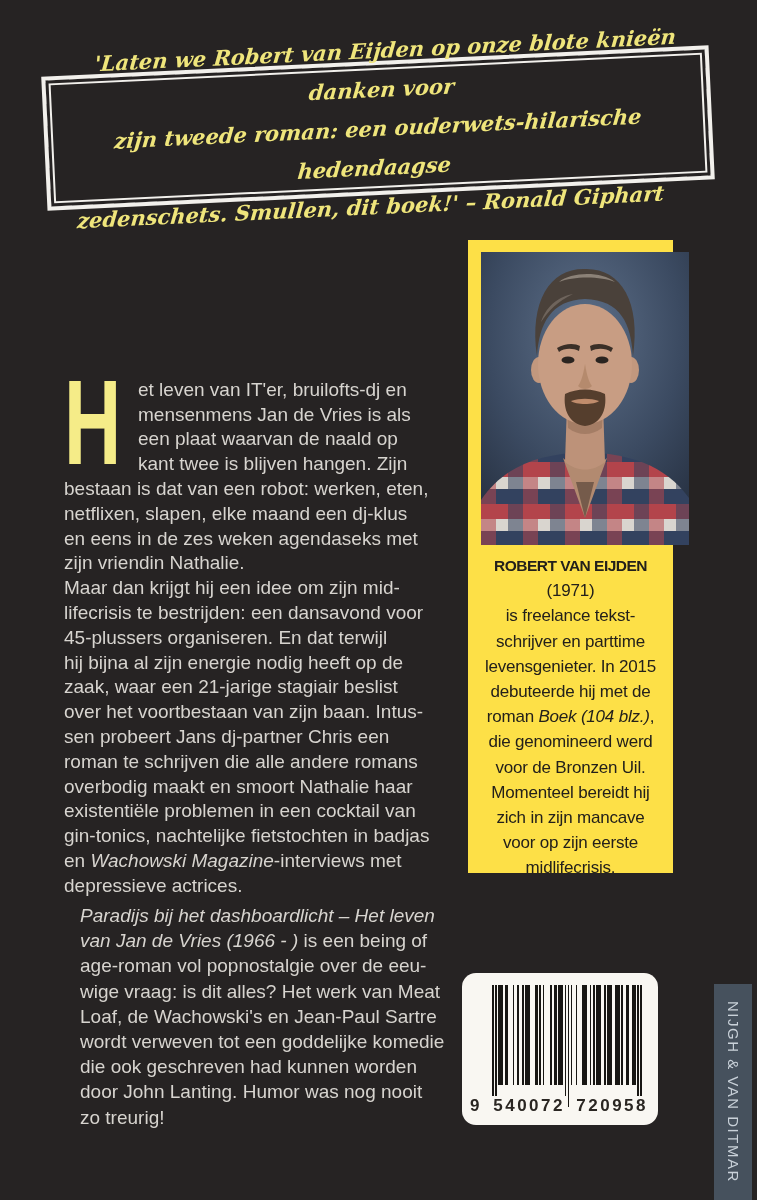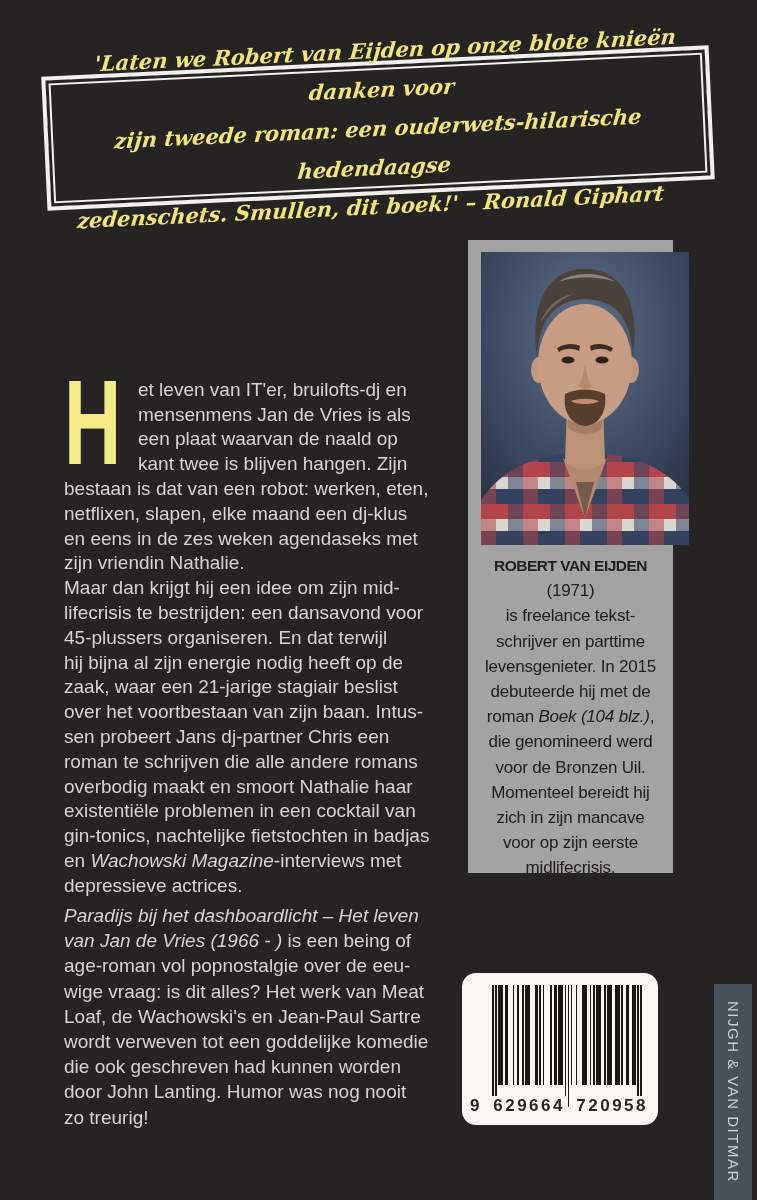--- a/index.html
+++ b/index.html
@@ -36,31 +36,31 @@
     font-size:19px; line-height:24.8px;
     color:#d7d4cf; white-space:pre-line;
   }
   .dropcap {
     float:left; width:62px; height:95px; margin-right:12px;
     font-weight:bold; font-size:120px; line-height:88px;
     color:#f5ec88;
     transform:scaleX(0.66); transform-origin:0 0;
   }
   .outro {
-    position:absolute; left:64px; top:903px; width:412px;
+    position:absolute; left:80px; top:903px; width:412px;
     font-size:19px; line-height:25.2px;
     color:#d7d4cf; white-space:pre-line;
   }
   .seg-italic { font-style:italic; }
   .seg-bold { font-weight:bold; }
 
   
   .author-panel {
     position:absolute; left:468px; top:240px; width:205px; height:633px;
-    background:#a3a3a3;
+    background:#fde047;
   }
   .author-photo {
     position:absolute; left:13px; top:12px; width:208px; height:293px;
     display:block;
   }
   .bio {
     position:absolute; left:8px; right:8px; top:313px;
     text-align:center; color:#23201b;
     font-size:17px; line-height:25.2px; letter-spacing:-0.2px;
     white-space:pre-line;
@@ -260,21 +260,21 @@
         <div class="bar" style="width: 3.16px; flex: 0 0 auto; height: 82%;"></div>
         <div class="gap" style="width: 3.16px; flex: 0 0 auto; height: 100%;"></div>
         <div class="bar" style="width: 3.16px; flex: 0 0 auto; height: 82%;"></div>
         <div class="gap" style="width: 1.58px; flex: 0 0 auto; height: 100%;"></div>
         <div class="bar" style="width: 1.58px; flex: 0 0 auto; height: 100%;"></div>
         <div class="gap" style="width: 1.58px; flex: 0 0 auto; height: 100%;"></div>
         <div class="bar" style="width: 1.58px; flex: 0 0 auto; height: 100%;"></div>
       </div>
     <div class="barcode-number">
       <span>9</span>
-      <span>629664</span>
+      <span>540072</span>
       <span>720958</span>
     </div>
   </div>
 
   <div class="spine">
     <div class="spine-text">NIJGH &amp; VAN DITMAR</div>
   </div>
 
 </div>
 

